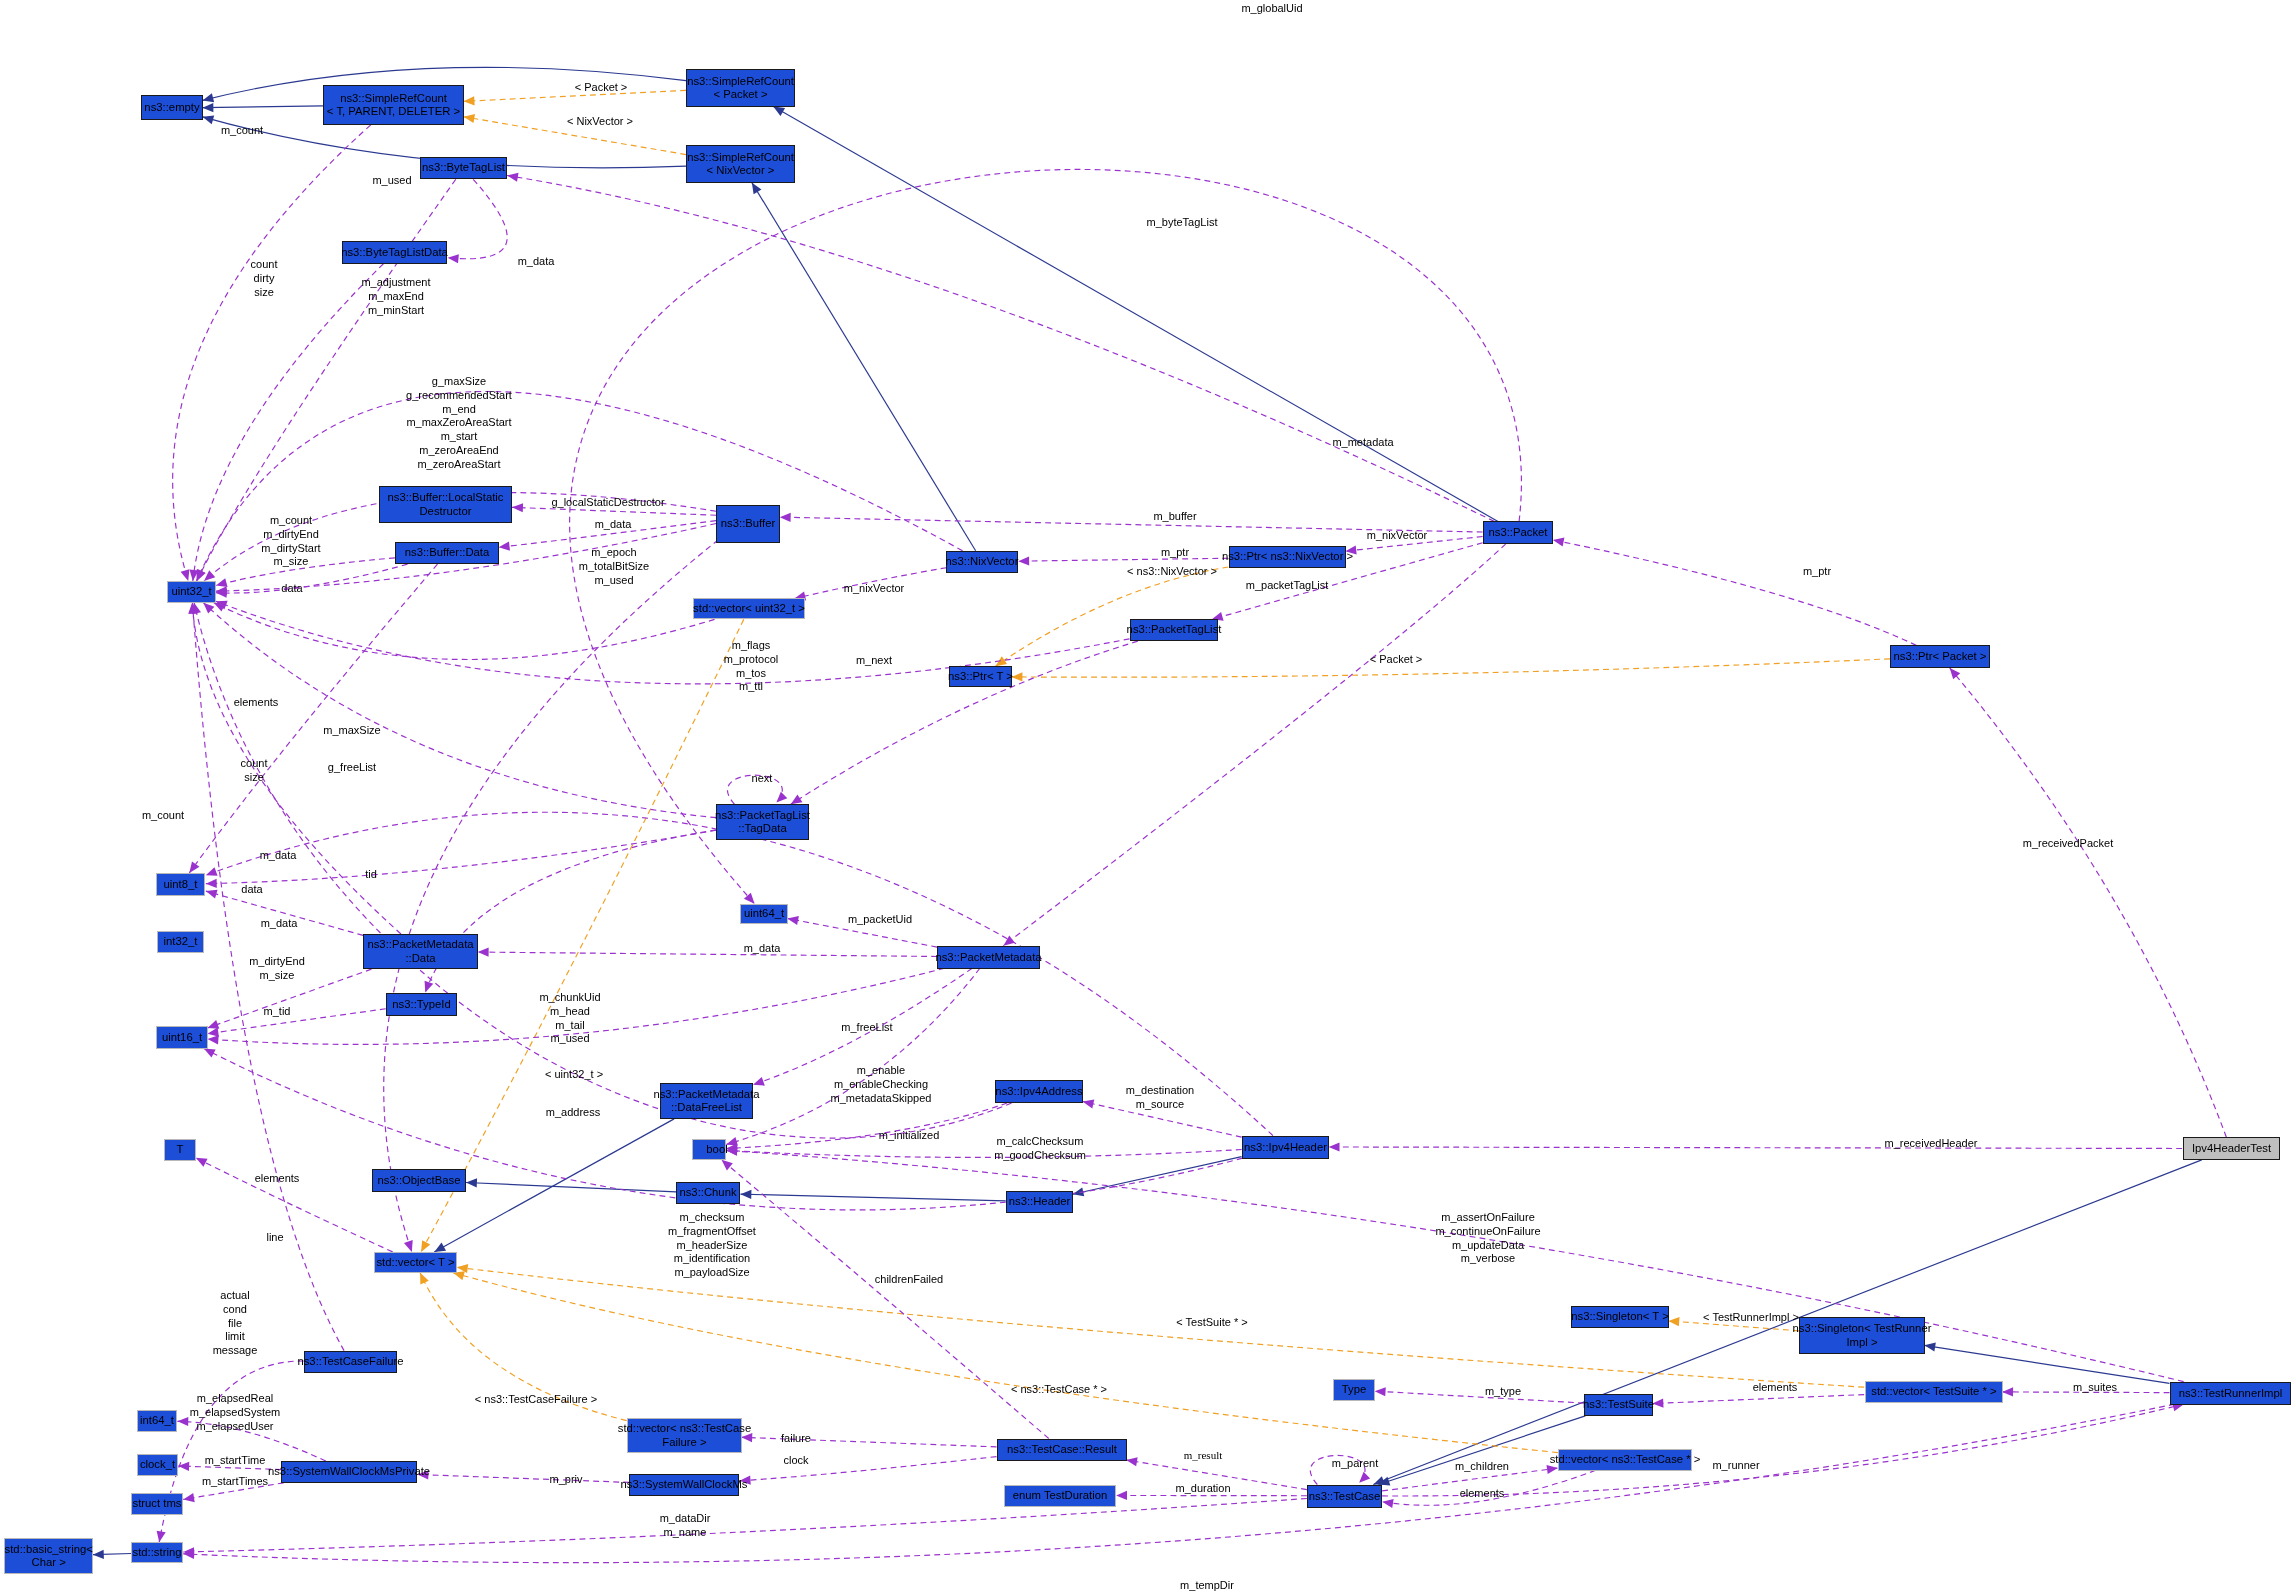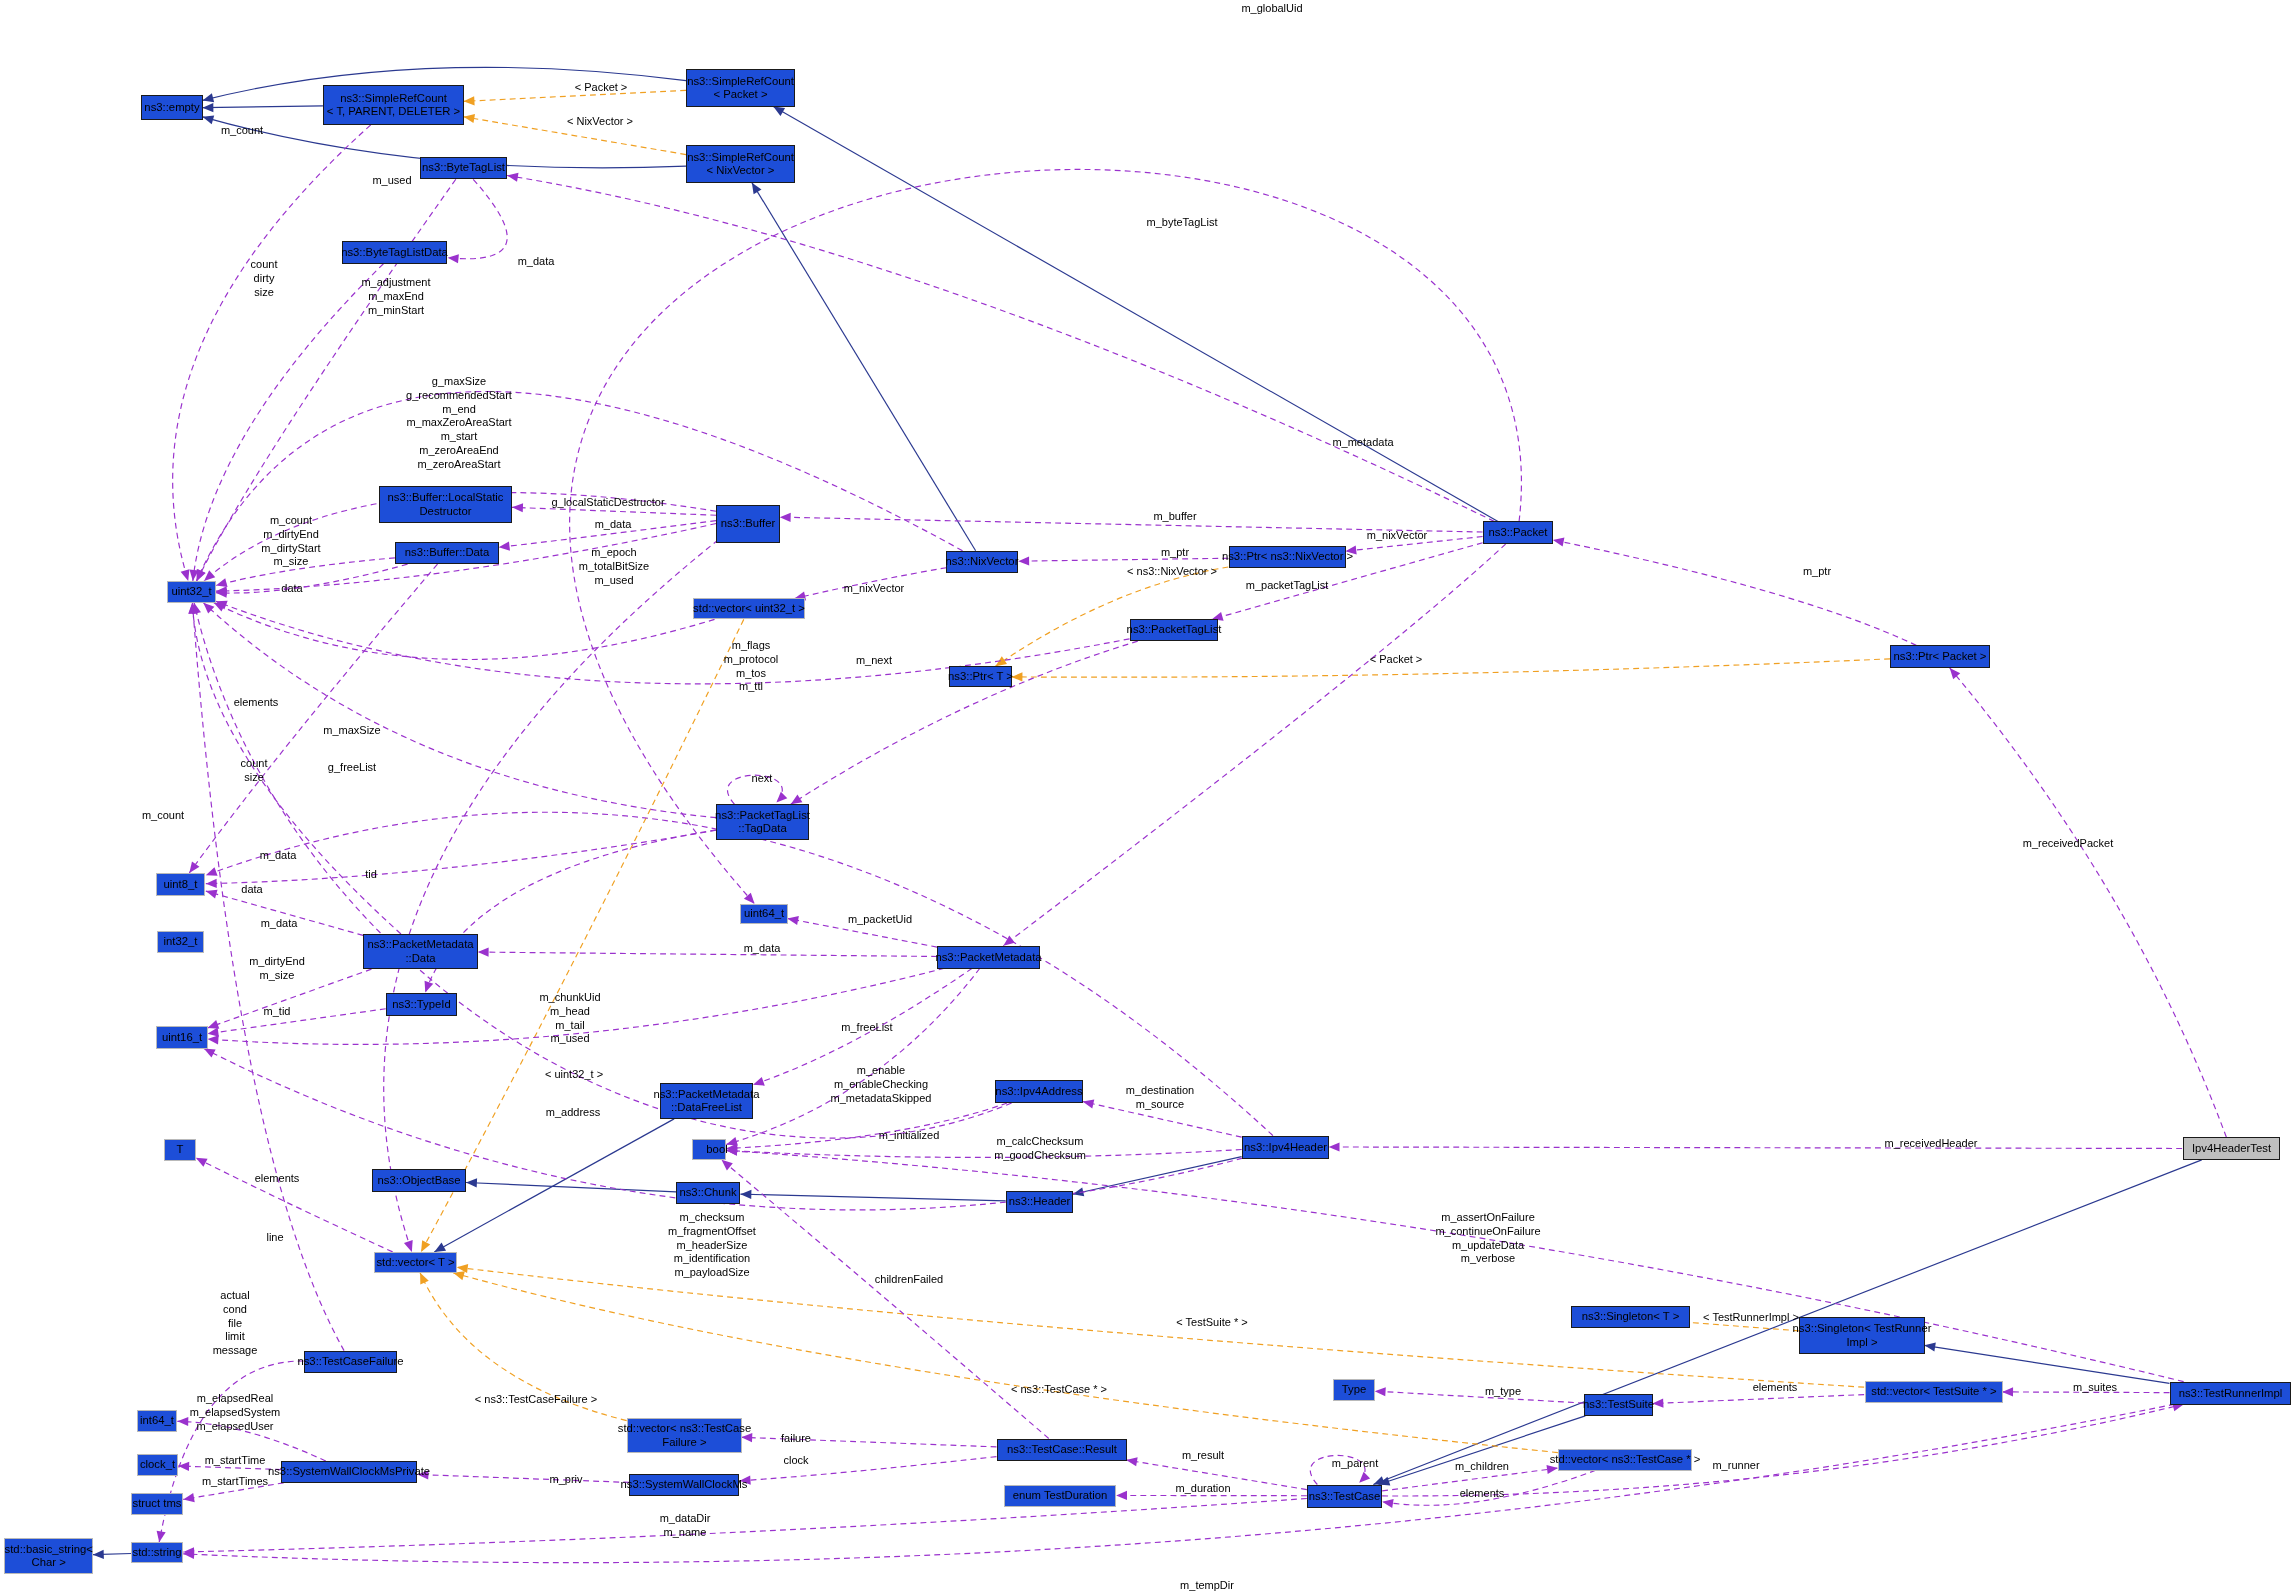--- a/index.html
+++ b/index.html
@@ -295,21 +295,21 @@
 limit
 message</div>
     <div class="elabel" style="left: 235px; top: 1413px;">m_elapsedReal
 m_elapsedSystem
 m_elapsedUser</div>
     <div class="elabel" style="left: 235px; top: 1461px;">m_startTime</div>
     <div class="elabel" style="left: 235px; top: 1482px;">m_startTimes</div>
     <div class="elabel" style="left: 566px; top: 1480px;">m_priv</div>
     <div class="elabel" style="left: 796px; top: 1439px;">failure</div>
     <div class="elabel" style="left: 796px; top: 1461px;">clock</div>
-    <div class="elabel" style="left: 1203px; top: 1456px;">m_result</div>
+    <div class="elabel" style="left: 1203px; top: 1456px; font-family: Liberation Serif, serif;">m_result</div>
     <div class="elabel" style="left: 1203px; top: 1489px;">m_duration</div>
     <div class="elabel" style="left: 1355px; top: 1464px;">m_parent</div>
     <div class="elabel" style="left: 1482px; top: 1467px;">m_children</div>
     <div class="elabel" style="left: 1482px; top: 1494px;">elements</div>
     <div class="elabel" style="left: 685px; top: 1526px;">m_dataDir
 m_name</div>
     <div class="elabel" style="left: 1488px; top: 1238px;">m_assertOnFailure
 m_continueOnFailure
 m_updateData
 m_verbose</div>
@@ -370,20 +370,20 @@
 Char &gt;</div>
     <div class="node light" style="left: 131px; top: 1542px; width: 52px; height: 21px;">std::string</div>
     <div class="node light" style="left: 627px; top: 1418px; width: 115px; height: 35px;">std::vector&lt; ns3::TestCase
 Failure &gt;</div>
     <div class="node normal" style="left: 629px; top: 1474px; width: 110px; height: 22px;">ns3::SystemWallClockMs</div>
     <div class="node normal" style="left: 997px; top: 1439px; width: 130px; height: 22px;">ns3::TestCase::Result</div>
     <div class="node light" style="left: 1004px; top: 1485px; width: 112px; height: 22px;">enum TestDuration</div>
     <div class="node normal" style="left: 1307px; top: 1485px; width: 75px; height: 22.6px;">ns3::TestCase</div>
     <div class="node light" style="left: 1333px; top: 1379px; width: 42px; height: 22px;">Type</div>
     <div class="node normal" style="left: 1584px; top: 1394px; width: 69px; height: 22px;">ns3::TestSuite</div>
-    <div class="node normal" style="left: 1571px; top: 1306px; width: 119px; height: 22px;">ns3::Singleton&lt; T &gt;</div>
+    <div class="node normal" style="left: 1571px; top: 1306px; width: 98px; height: 22px;">ns3::Singleton&lt; T &gt;</div>
     <div class="node normal" style="left: 1799px; top: 1317px; width: 126px; height: 37px;">ns3::Singleton&lt; TestRunner
 Impl &gt;</div>
     <div class="node light" style="left: 1865px; top: 1381px; width: 138px; height: 22px;">std::vector&lt; TestSuite * &gt;</div>
     <div class="node light" style="left: 1558px; top: 1449px; width: 134px; height: 22px;">std::vector&lt; ns3::TestCase * &gt;</div>
     <div class="node normal" style="left: 2170px; top: 1382px; width: 121px; height: 22.6px;">ns3::TestRunnerImpl</div>
   </div>
 
 
 </body></html>

